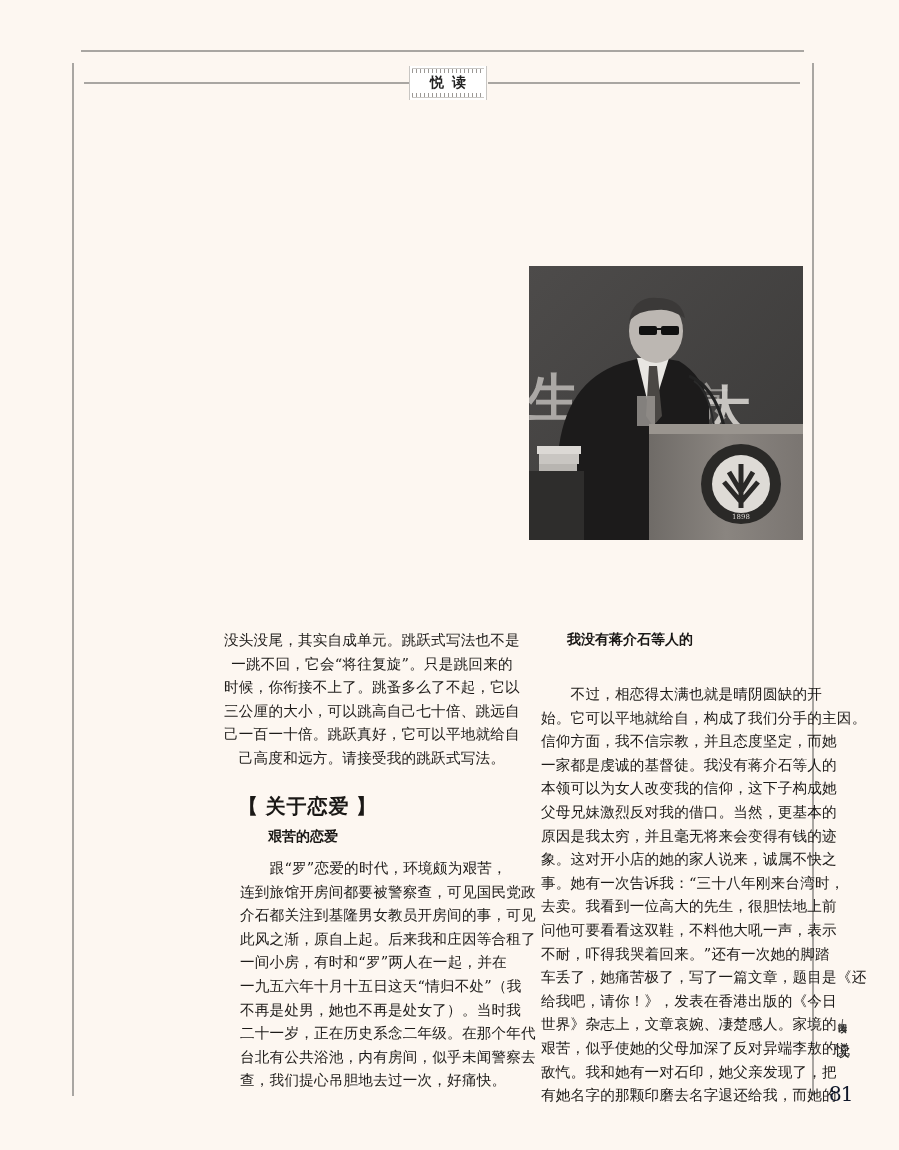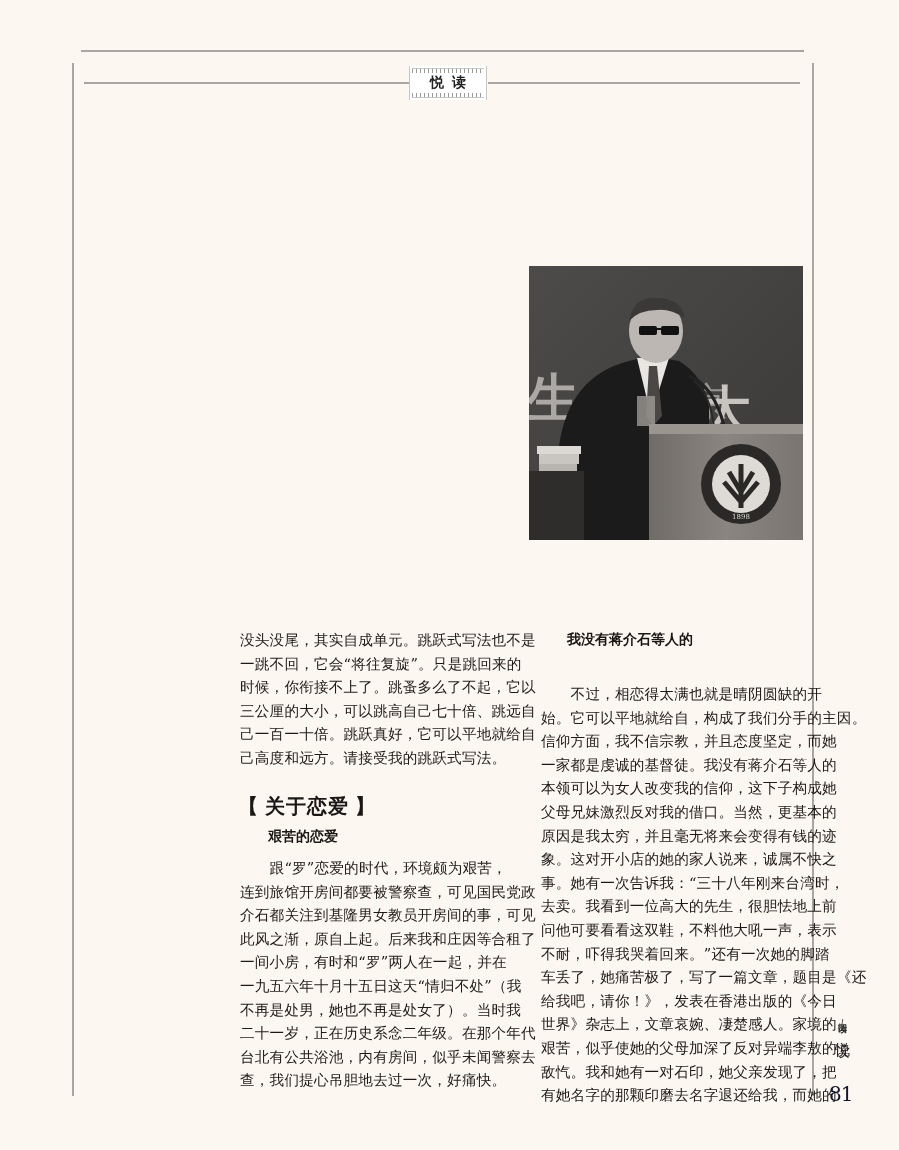--- a/index.html
+++ b/index.html
@@ -66,36 +66,36 @@
       background: #4a4847;
       overflow: hidden;
     }
     .photo svg { display: block; }
 
     .section-heading {
       position: absolute;
       left: 238px;
       top: 793px;
       font-size: 20px;
-      font-family: Liberation Serif, serif;
+      font-family: Liberation Sans, sans-serif;
       font-weight: bold;
       letter-spacing: 1px;
       color: #1a1816;
     }
     .subheading {
       font-family: "DejaVu Sans", "Liberation Sans", sans-serif;
       font-weight: bold;
       font-size: 14px;
       color: #1a1816;
     }
     .sub-left { position: absolute; left: 268px; top: 828px; }
     .sub-right { position: absolute; left: 567px; top: 631px; }
 
     .para-block { position: absolute; }
-    .lc1 { left: 240px; top: 628px; }
+    .lc1 { left: 224px; top: 628px; text-align: center; }
     .lc2 { left: 240px; top: 856px; }
     .rc1 { left: 541px; top: 682px; }
     .line {
       display: block;
       font-size: 14.6px;
       height: 23.6px;
       line-height: 23.6px;
       white-space: nowrap;
       letter-spacing: 0.2px;
     }

